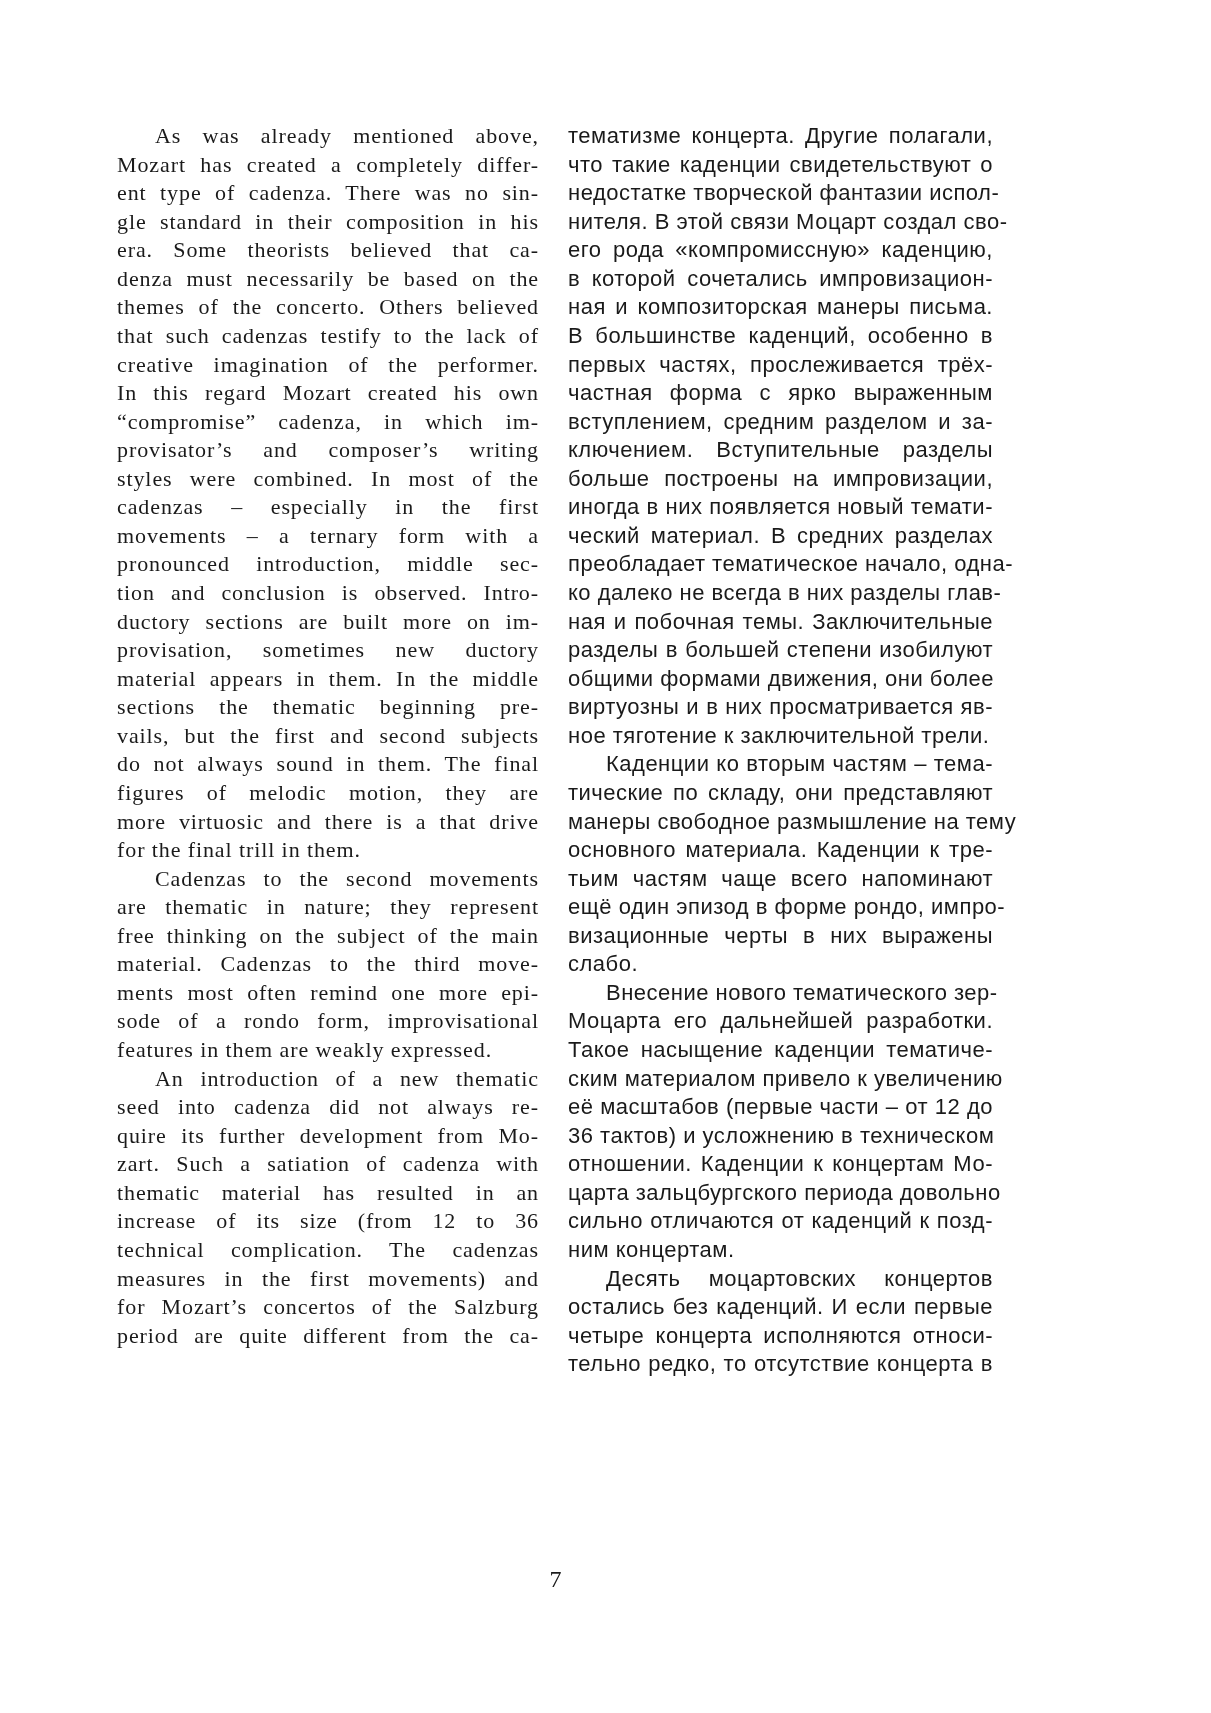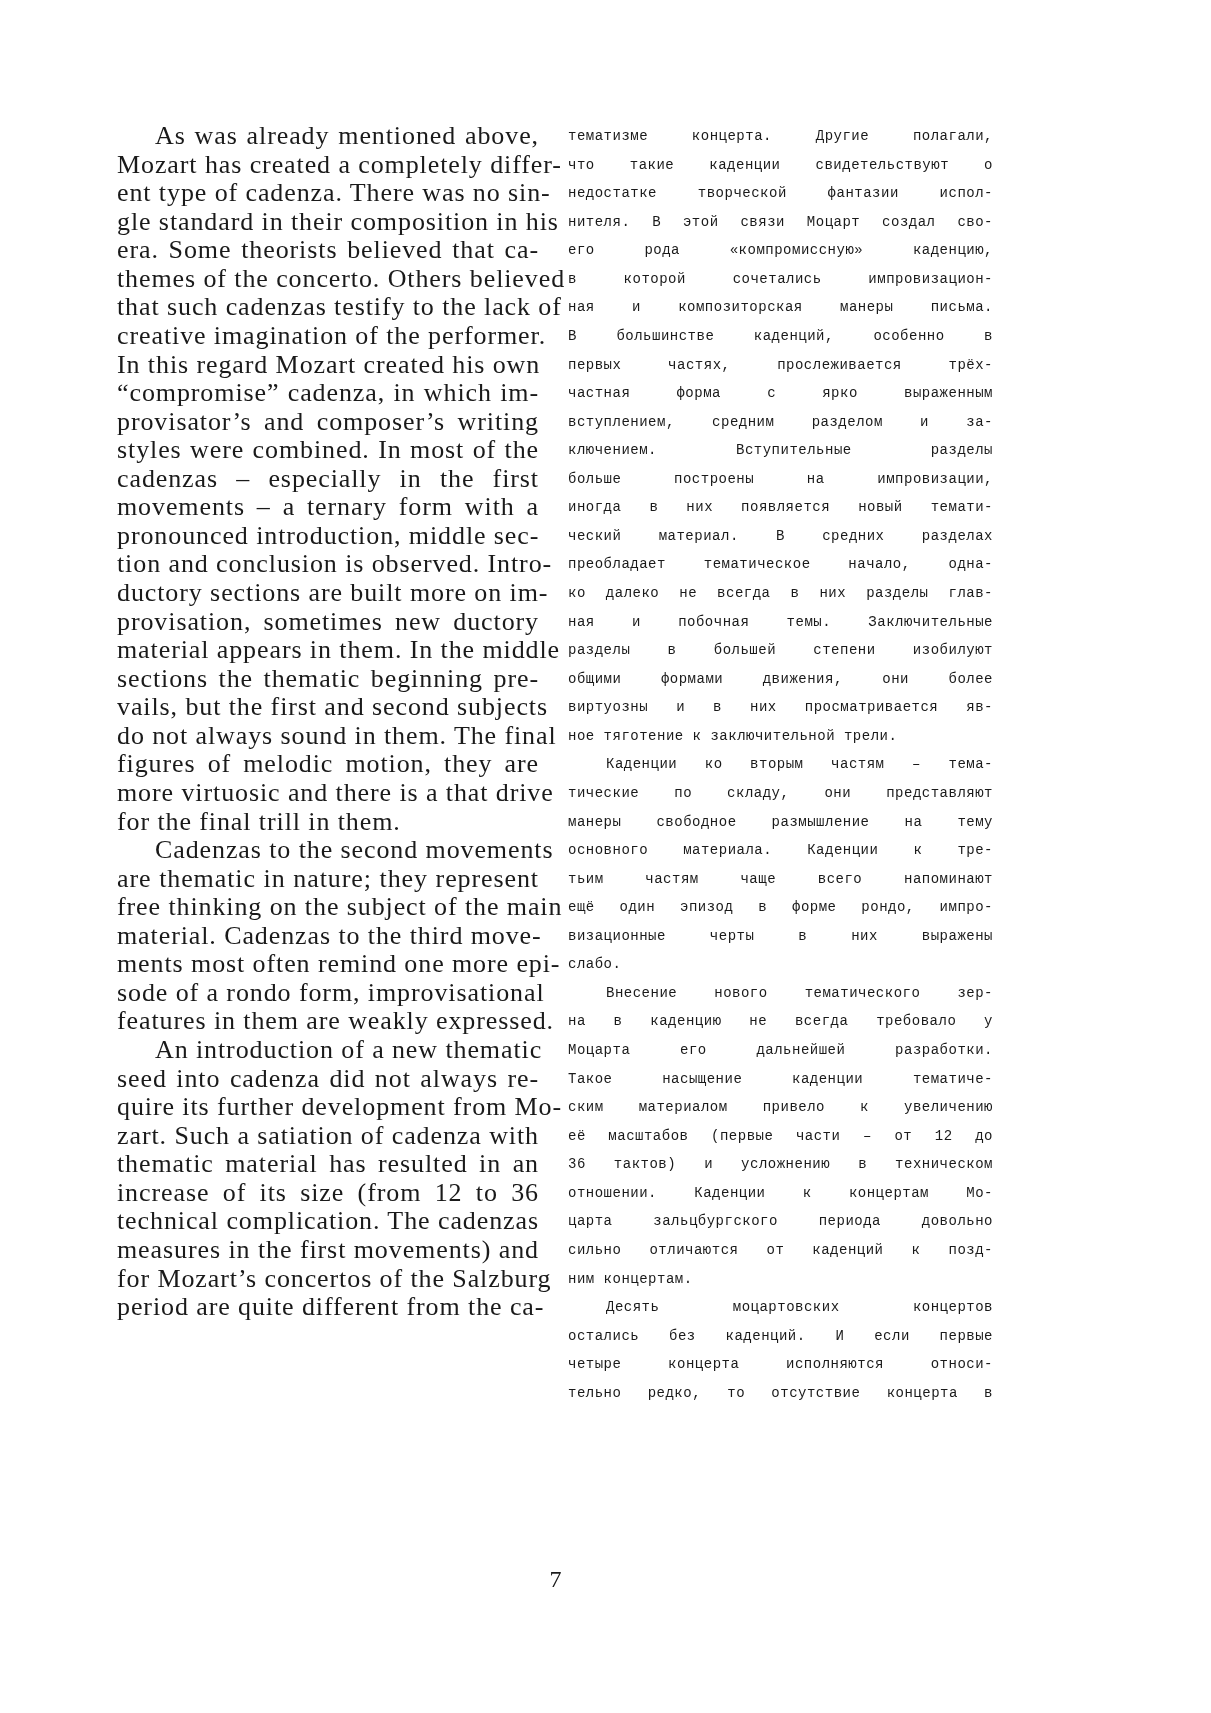--- a/index.html
+++ b/index.html
@@ -15,41 +15,42 @@
     font-family: "DejaVu Serif", "Liberation Serif", serif;
     font-size: 20.5px;
     color: #1a1a1a;
     white-space: nowrap;
     text-align: justify;
     text-align-last: justify;
     letter-spacing: 0.2px;
   }
   .line.indent { text-indent: 38px; }
   .line.last { text-align-last: left; }
-  .col-left .line { font-family: "Liberation Serif", "DejaVu Serif", serif; font-size: 26px; letter-spacing: 0.9px; }
-  .col-right .line { font-family: Liberation Mono, monospace; font-size: 14px; letter-spacing: 0.5px; }
+  .col-left .line { font-family: "Liberation Serif", "DejaVu Serif", serif; font-size: 22px; letter-spacing: 0.9px; }
+  .col-right .line { font-family: Liberation Sans, sans-serif; font-size: 22px; letter-spacing: 0.5px; }
   .page-number {
     position: absolute; left: 0; width: 1211px; top: 1566px;
     text-align: center;
     font-family: "Liberation Serif", "DejaVu Serif", serif;
     font-size: 24px; color: #1a1a1a;
     padding-left: 0px;
   }
   .page-number span { position: relative; left: -50px; }
 </style>
 </head>
 <body>
 
 <div class="page">
   <div class="column col-left" id="col-left">
       <span class="line indent">As was already mentioned above,</span>
       <span class="line">Mozart has created a completely differ-</span>
       <span class="line">ent type of cadenza. There was no sin-</span>
       <span class="line">gle standard in their composition in his</span>
       <span class="line">era. Some theorists believed that ca-</span>
+      <span class="line">denza must necessarily be based on the</span>
       <span class="line">themes of the concerto. Others believed</span>
       <span class="line">that such cadenzas testify to the lack of</span>
       <span class="line">creative imagination of the performer.</span>
       <span class="line">In this regard Mozart created his own</span>
       <span class="line">“compromise” cadenza, in which im-</span>
       <span class="line">provisator’s and composer’s writing</span>
       <span class="line">styles were combined. In most of the</span>
       <span class="line">cadenzas – especially in the first</span>
       <span class="line">movements – a ternary form with a</span>
       <span class="line">pronounced introduction, middle sec-</span>
@@ -106,21 +107,20 @@
       <span class="line last">ное тяготение к заключительной трели.</span>
       <span class="line indent">Каденции ко вторым частям – тема-</span>
       <span class="line">тические по складу, они представляют</span>
       <span class="line">манеры свободное размышление на тему</span>
       <span class="line">основного материала. Каденции к тре-</span>
       <span class="line">тьим частям чаще всего напоминают</span>
       <span class="line">ещё один эпизод в форме рондо, импро-</span>
       <span class="line">визационные черты в них выражены</span>
       <span class="line last">слабо.</span>
       <span class="line indent">Внесение нового тематического зер-</span>
-      <span class="line">на в каденцию не всегда требовало у</span>
       <span class="line">Моцарта его дальнейшей разработки.</span>
       <span class="line">Такое насыщение каденции тематиче-</span>
       <span class="line">ским материалом привело к увеличению</span>
       <span class="line">её масштабов (первые части – от 12 до</span>
       <span class="line">36 тактов) и усложнению в техническом</span>
       <span class="line">отношении. Каденции к концертам Мо-</span>
       <span class="line">царта зальцбургского периода довольно</span>
       <span class="line">сильно отличаются от каденций к позд-</span>
       <span class="line last">ним концертам.</span>
       <span class="line indent">Десять моцартовских концертов</span>

